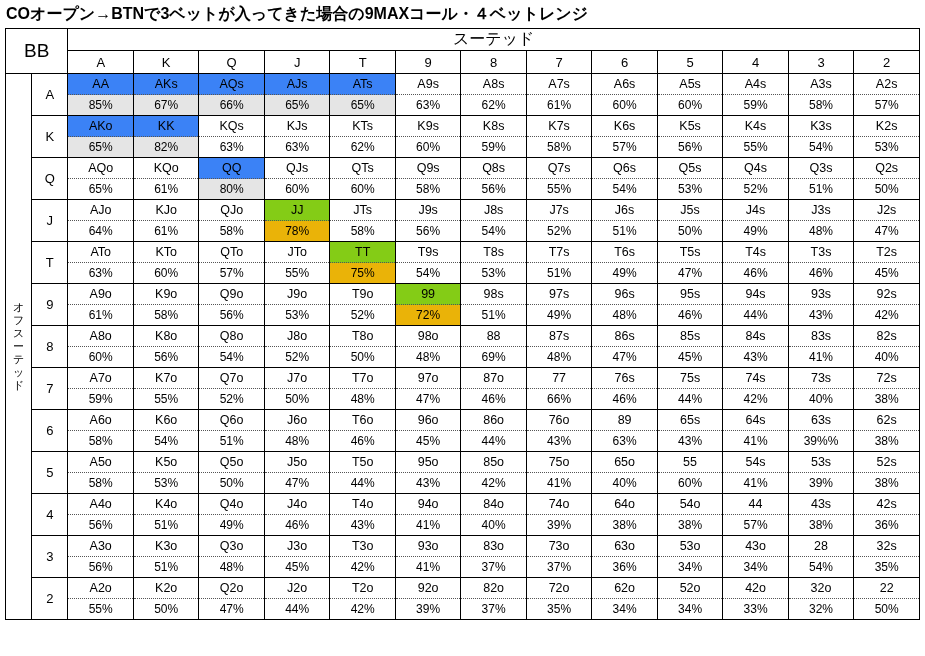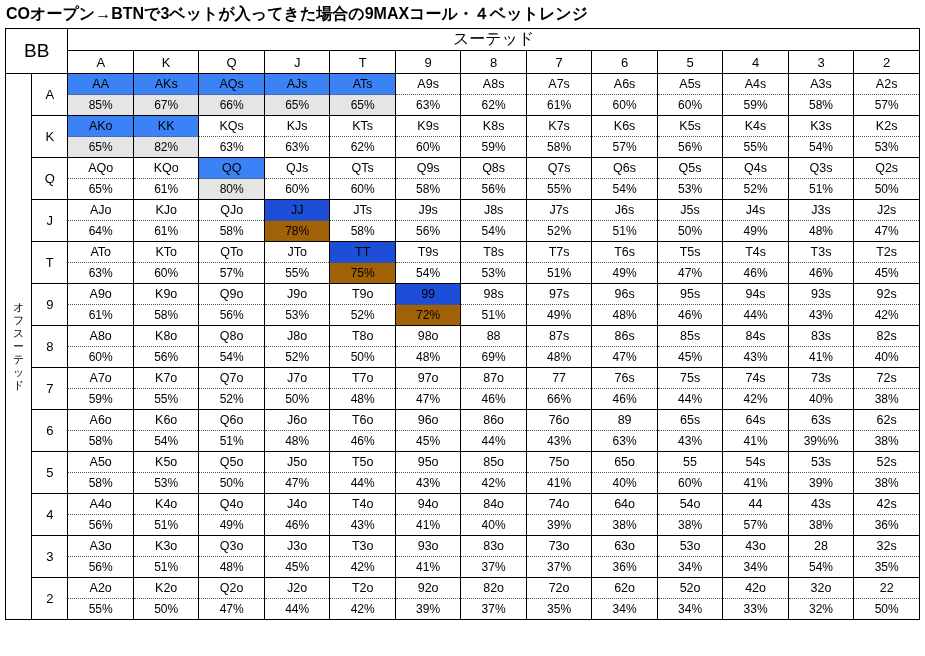--- a/index.html
+++ b/index.html
@@ -73,22 +73,22 @@
     font-weight: bold;
     height: 20px;
     border-bottom: 1px dotted #555 !important;
   }
   .cell-pct {
     font-size: 12px;
     height: 20px;
     border-top: none !important;
   }
   .hl-yellow { background: #3b82f6; }
-  .hl-green  { background: #1d4ed8; }
-  .hl-lightgreen { background: #a16207; }
+  .hl-green  { background: #84cc16; }
+  .hl-lightgreen { background: #eab308; }
   .hl-paleyellow { background: #e5e5e5; }
 </style>
 </head>
 <body>
 
 <div id="page-title">COオープン→BTNで3ベットが入ってきた場合の9MAXコール・４ベットレンジ</div>
 
 <table class="grid">
   <colgroup>
     <col style="width:26px">

